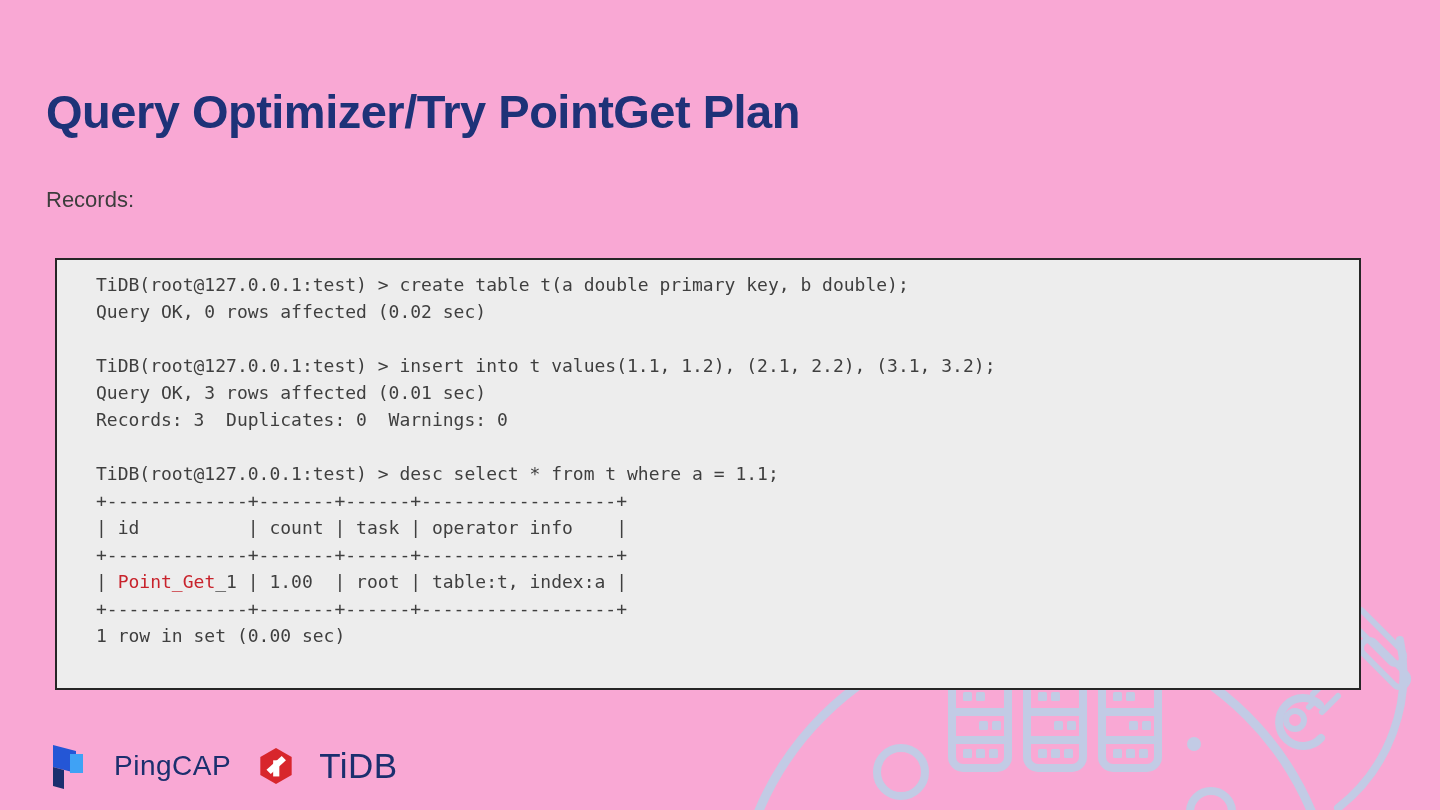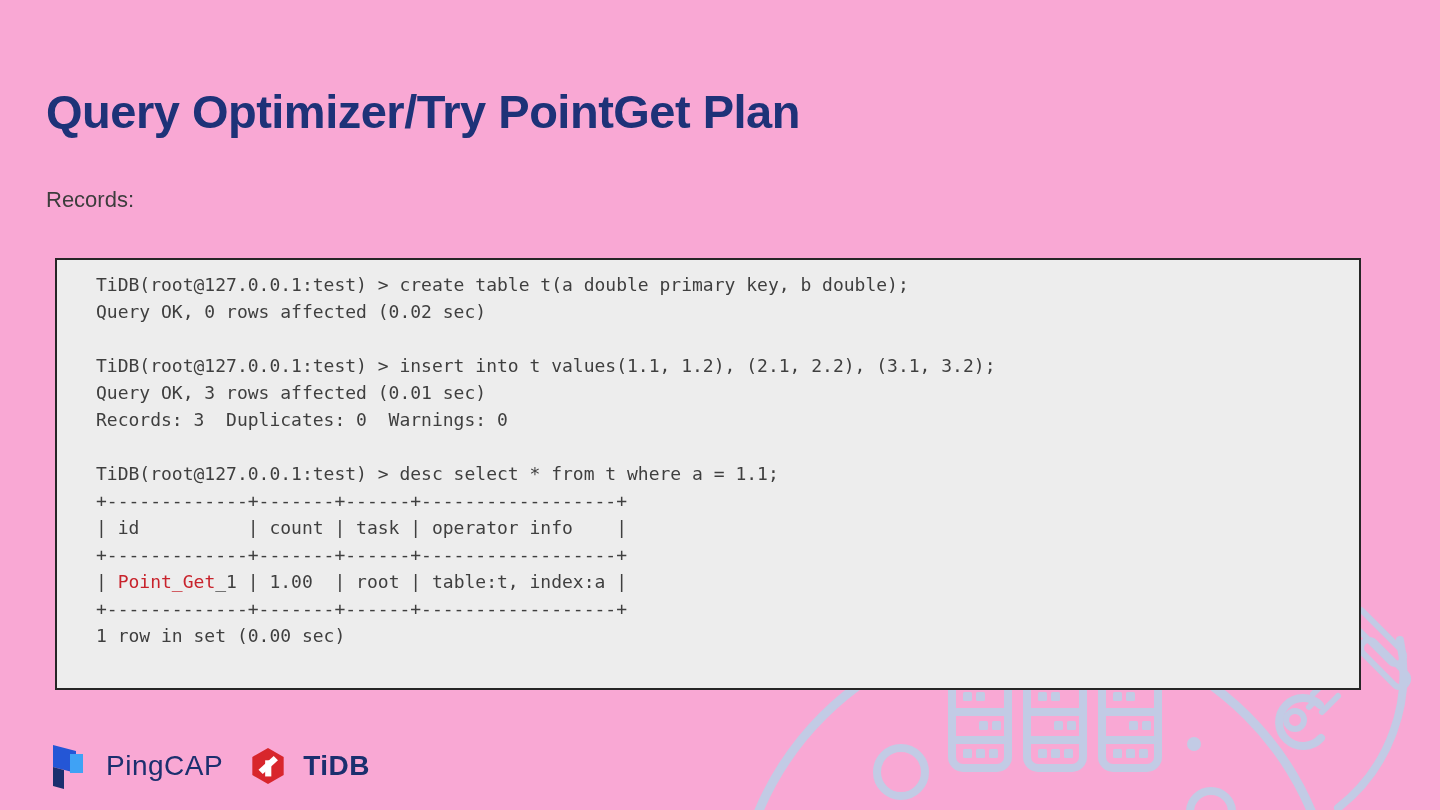--- a/index.html
+++ b/index.html
@@ -42,32 +42,32 @@
     white-space: pre;
   }
   .term-line { min-height: 27px; margin-left: 27px; }
   .hl { color: var(--highlight-red, #c8232c); }
 
   .footer {
     position: absolute; left: 50px; top: 740px; height: 52px;
     display: flex; align-items: center; gap: 26px;
     z-index: 2;
   }
-  .logo { display: flex; align-items: center; gap: 16px; }
+  .logo { display: flex; align-items: center; gap: 24px; }
   .p-navy  { fill: var(--brand-navy, #1b2f6e); }
   .p-blue  { fill: var(--brand-blue, #2456d6); }
   .p-light { fill: var(--brand-lightblue, #3fa2f5); }
   .t-red   { fill: var(--brand-red, #d8262c); }
   .t-white { fill: #ffffff; }
   .pc-text {
     font-size: 28px; font-weight: 500; letter-spacing: 0.5px;
     color: var(--brand-navy, #1b2f6e);
   }
   .ti-text {
-    font-size: 28px; font-weight: 700; letter-spacing: 0.5px;
+    font-size: 35px; font-weight: 400; letter-spacing: 0.5px;
     color: var(--brand-navy, #1b2f6e);
   }
 </style>
 </head>
 <body>
 
 <div class="slide">
 
   <svg class="decor" width="1440" height="810" viewBox="0 0 1440 810" aria-hidden="true">
 

